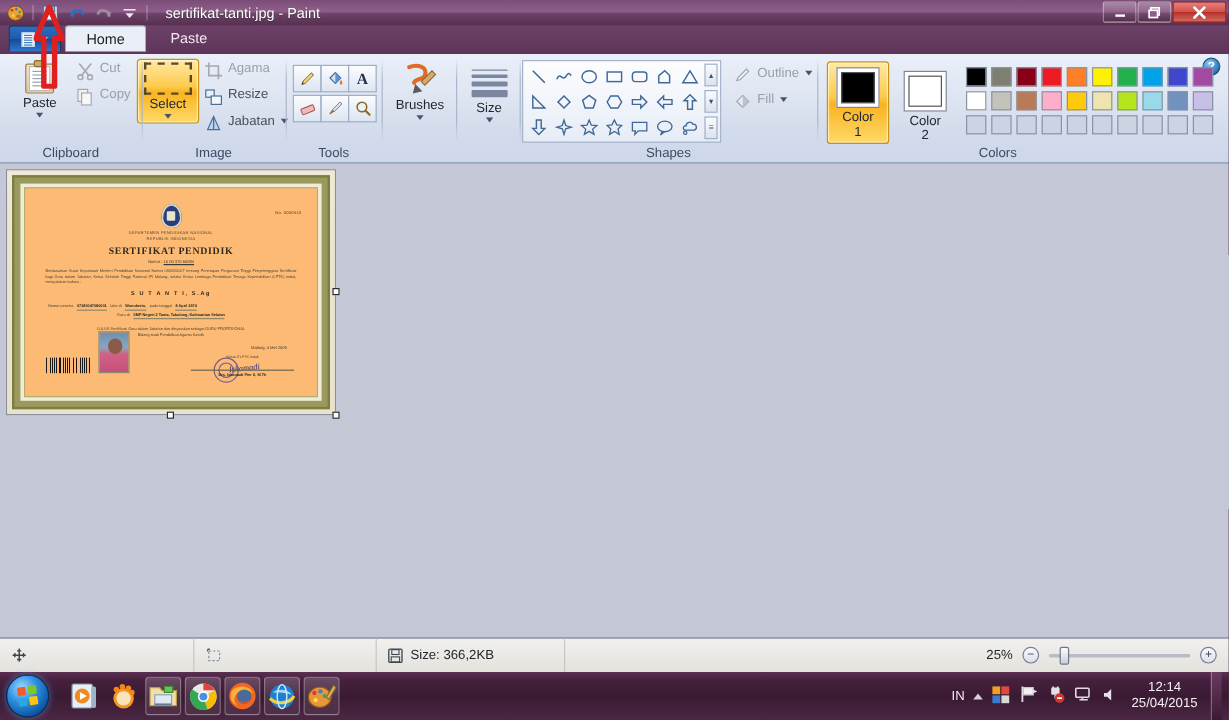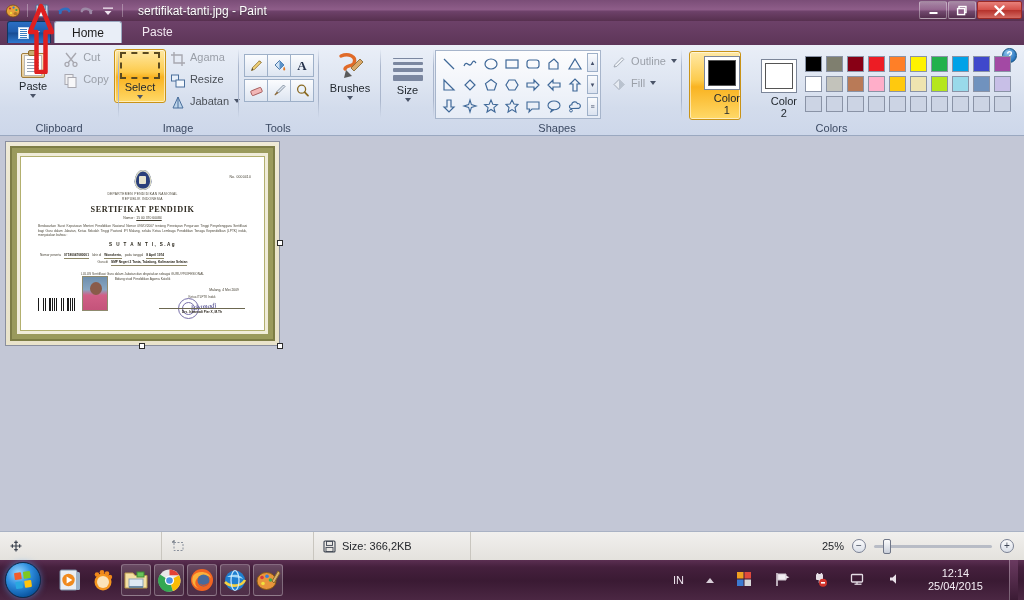--- a/index.html
+++ b/index.html
@@ -169,21 +169,21 @@
   
   .ico-size { width:30px; height:26px; display:flex;flex-direction:column;justify-content:center;gap:3px;}
   .ico-size i { display:block; background:#7b87a0; border-radius:1px;}
 
   
   .colorbig {
     width:36px;height:34px;border:1px solid #7c8699; background:#fff;
     display:flex;align-items:center;justify-content:center;
   }
   .colorbig span{ display:block; width:28px;height:26px; border:1px solid #555;}
-  .colorslot { width:52px; display:flex;flex-direction:column;align-items:flex-end;padding-top:4px;}
+  .colorslot { width:52px; display:flex;flex-direction:column;align-items:center;padding-top:4px;}
   .colorslot .lbl{ font-size:11px;color:#22282f; text-align:center; line-height:12px; margin-top:2px;}
 
   .palette { display:grid; grid-template-columns:repeat(10,19px); grid-auto-rows:18px; gap:2px; padding-top:5px;}
   .swatch { width:17px;height:16px;border:1px solid #8a93a6; }
   .swatch.empty{ background:#ccd4e4; }
   .editcolors { width:46px; display:flex;flex-direction:column;align-items:center; padding-top:5px;}
 
   
   .canvasarea {
     position:absolute; left:0; top:136px; width:1024px; height:395px;
@@ -203,21 +203,21 @@
   .cert-outer {
     position:absolute; left:4px; top:4px; right:4px; bottom:4px;
     border:7px solid #9a9a5c;
     background:#f0ecd9;
   }
   .cert-outer::before{
     content:""; position:absolute; inset:-7px;
     border:2px solid #7d7d45;
   }
   .cert-inner {
-    position:absolute; inset:3px; border:1px solid #b3b06f; background:#ffffff;
+    position:absolute; inset:3px; border:1px solid #b3b06f; background:#fdba74;
     overflow:hidden;
   }
   .cert-body { position:absolute; inset:5px; font-size:2.6px; color:#5a5340; }
 
   .c-logo {
     position:absolute; left:50%; transform:translateX(-50%); top:8px;
     width:17px;height:20px; background:#2a3f7a;
     border-radius:50% 50% 46% 46%/58% 58% 42% 42%;
     box-shadow: inset 0 0 0 1.5px #d8d8c4;
   }
@@ -342,21 +342,21 @@
   .orbflag i{display:block;border-radius:1px;}
   .tb-icons { display:flex; align-items:center; gap:3px; margin-left:14px; }
   .tbicon {
     width:30px;height:32px; display:flex;align-items:center;justify-content:center;
     border-radius:3px;
   }
   .tbicon.pinned {
     background: linear-gradient(to bottom, rgba(255,255,255,.18), rgba(255,255,255,.05));
     border:1px solid rgba(255,255,255,.28);
   }
-  .tray { margin-left:auto; display:flex; align-items:center; gap:22px; padding-right:6px; color:#efe6ef;}
+  .tray { margin-left:auto; display:flex; align-items:center; gap:7px; padding-right:6px; color:#efe6ef;}
   .tray .lang{ font-size:11px; }
   .tray .up { width:0;height:0;border-left:4px solid transparent;border-right:4px solid transparent;border-bottom:5px solid #d9cfd9;}
   .clock { text-align:center; font-size:11px; line-height:13px; color:#f5eef5; padding:0 4px;}
   .showdesktop{ width:9px;height:40px; background:linear-gradient(to bottom,#6a3a60,#3b1b34); border-left:1px solid rgba(255,255,255,.3);}
 
   
   .redarrow{ position:absolute; left:28px; top:2px; width:26px; height:72px; pointer-events:none; }
 </style>
 </head>
 <body>

